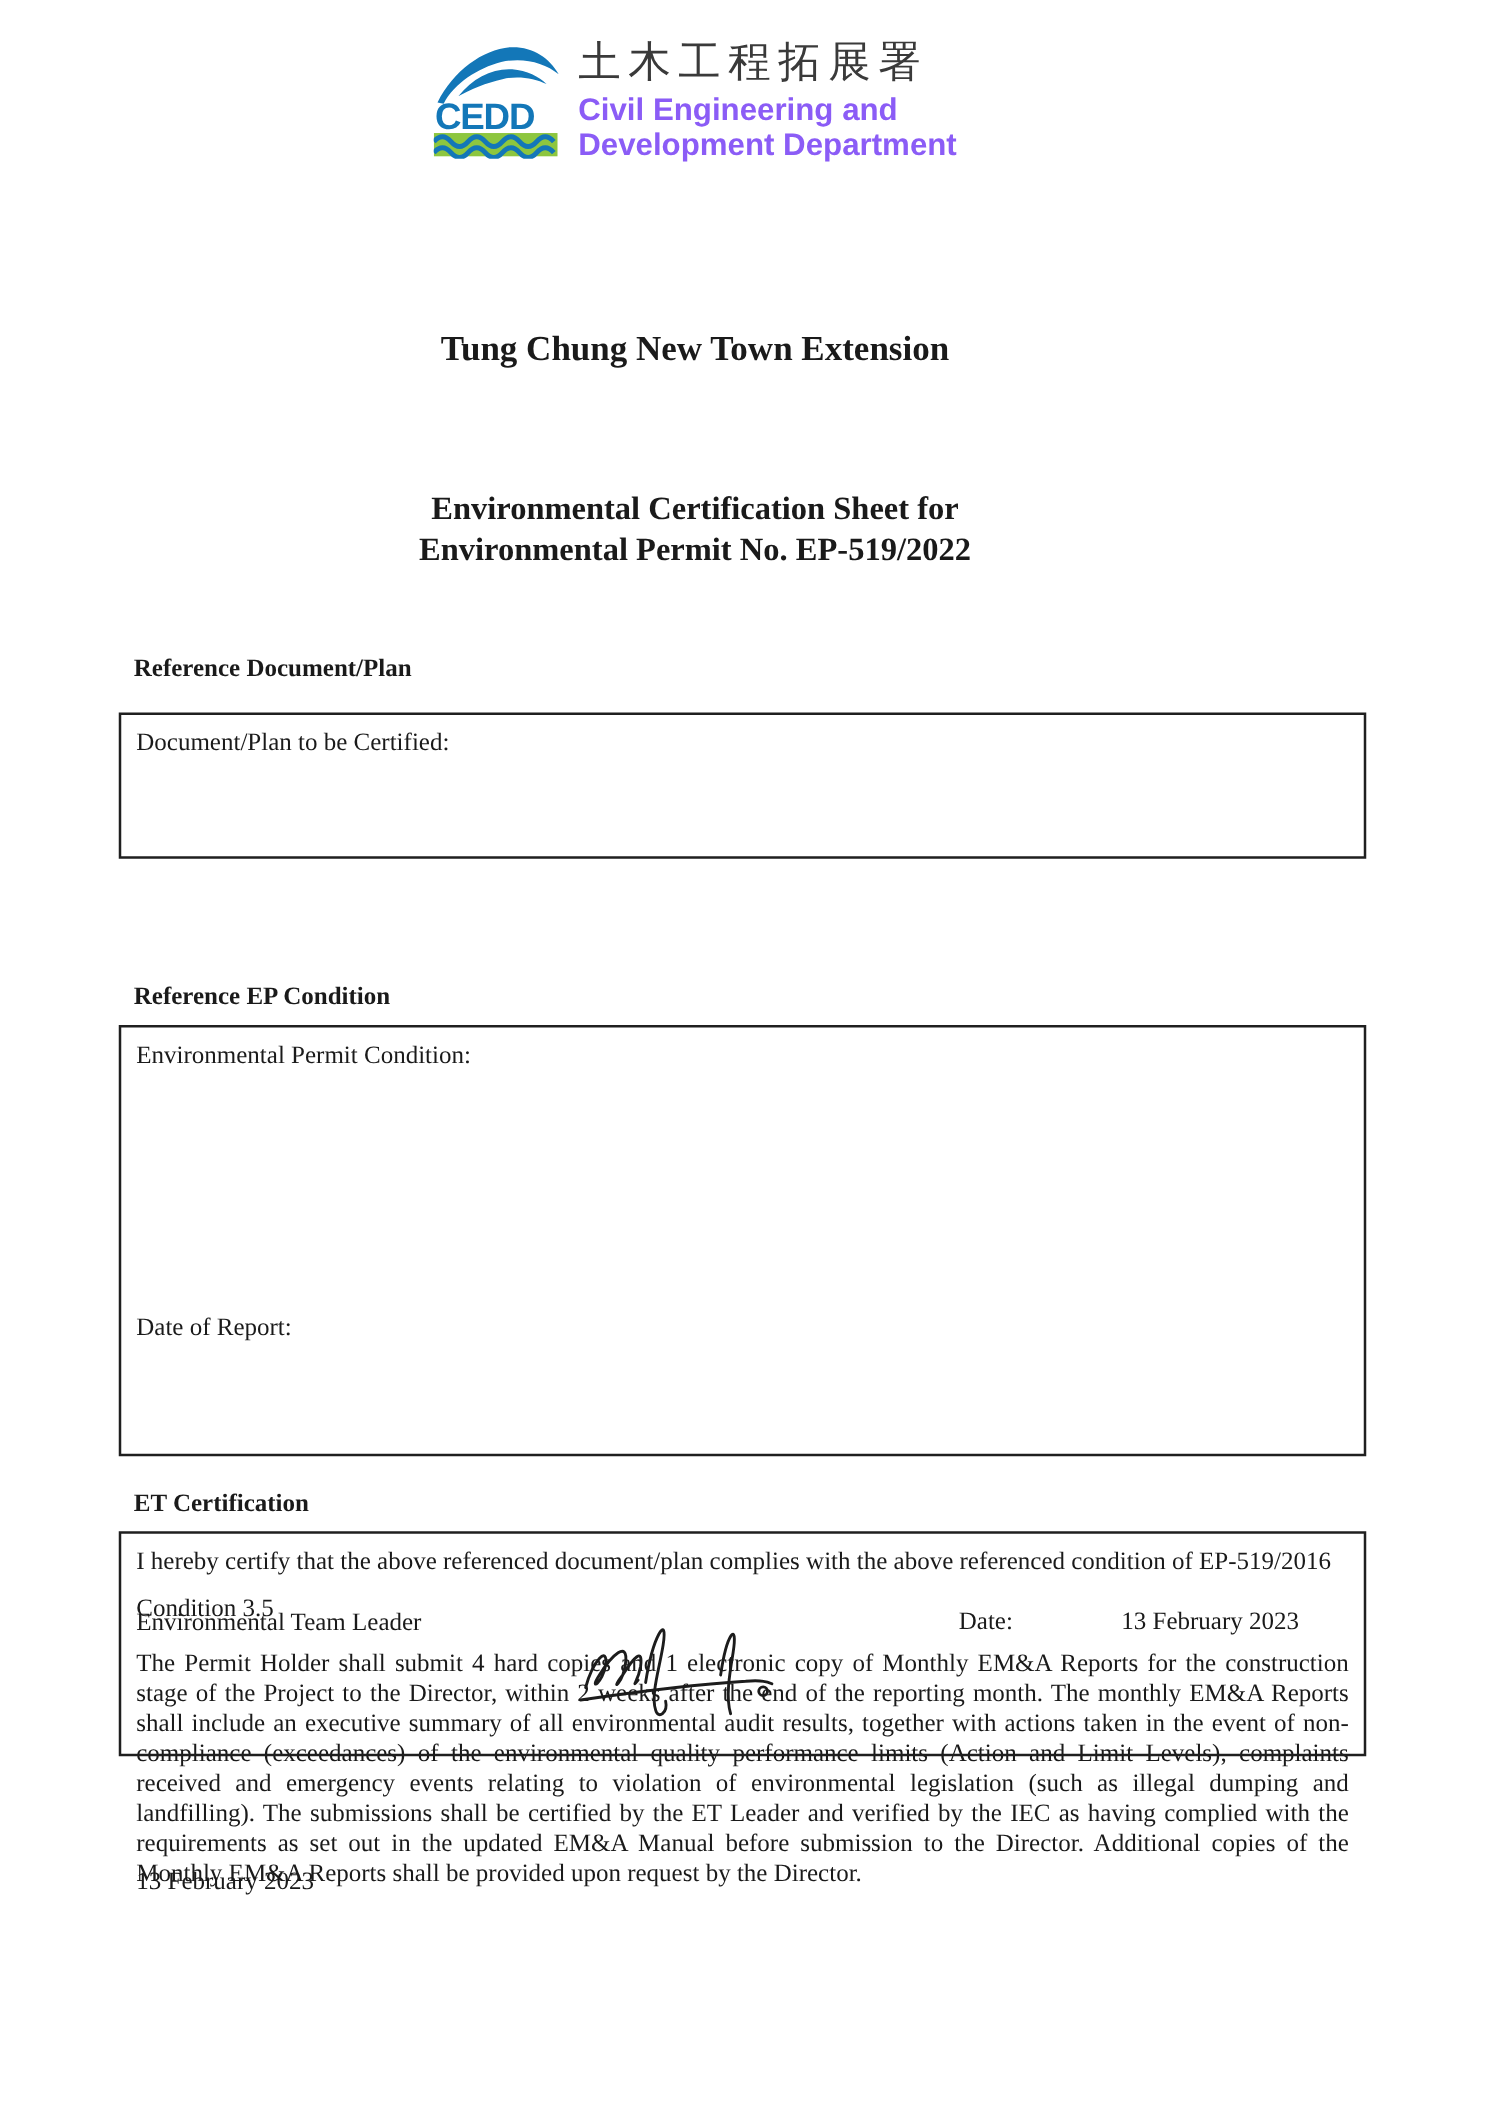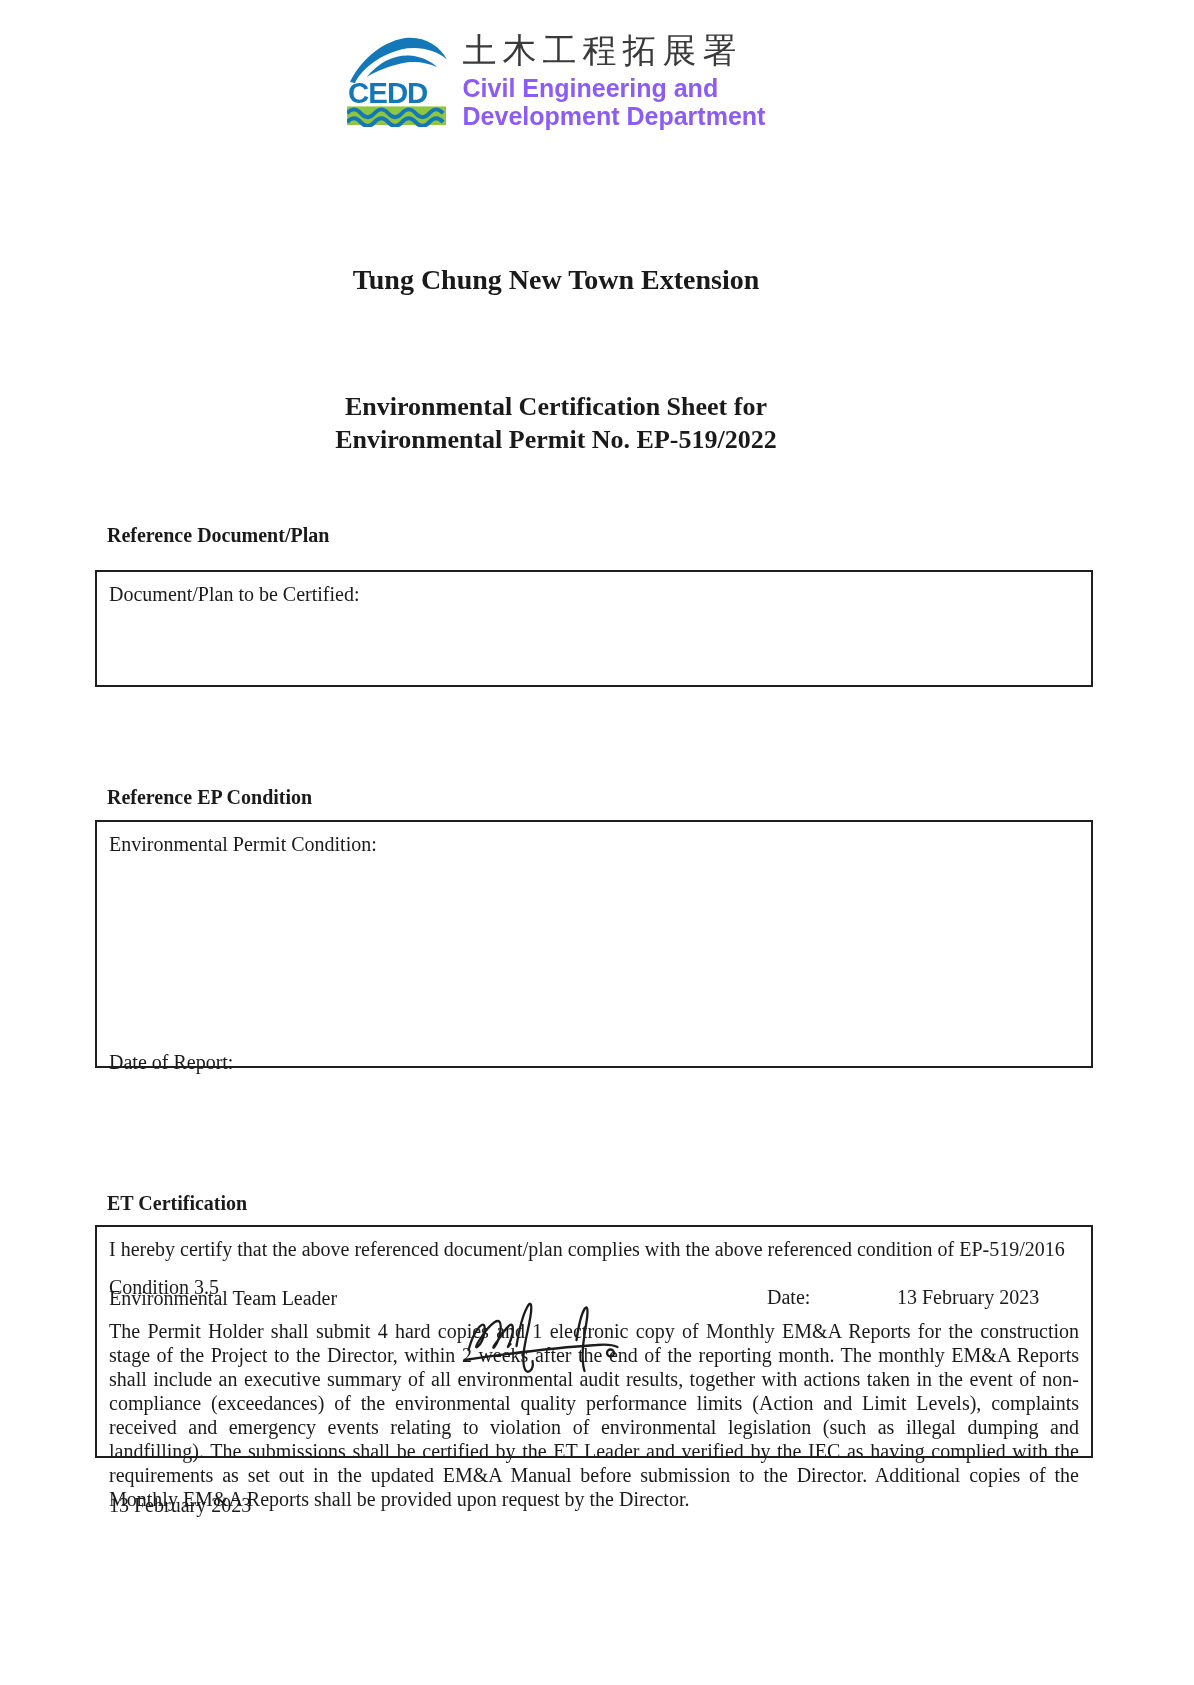--- a/index.html
+++ b/index.html
@@ -69,22 +69,22 @@
 
   .box {
     position: absolute;
     left: 95px;
     width: 998px;
     border: 2px solid #1f1f1f;
     box-sizing: border-box;
     padding: 10px 12px;
   }
   .box1 { top: 570px;  height: 117px; }
-  .box2 { top: 820px;  height: 248px; }
-  .box3 { top: 1225px; height: 233px; }
+  .box2 { top: 820px;  height: 345px; }
+  .box3 { top: 1225px; height: 180px; }
 
   .row { display: flex; align-items: flex-start; flex-direction: column; }
   .row + .row { margin-top: 25px; }
   .lbl { width: 443px; flex: 0 0 443px; line-height: 24px; }
   .val { width: 495px; line-height: 24px; }
 
   .condition-para {
     margin-top: 20px;
     line-height: 24px;
     text-align: justify;

